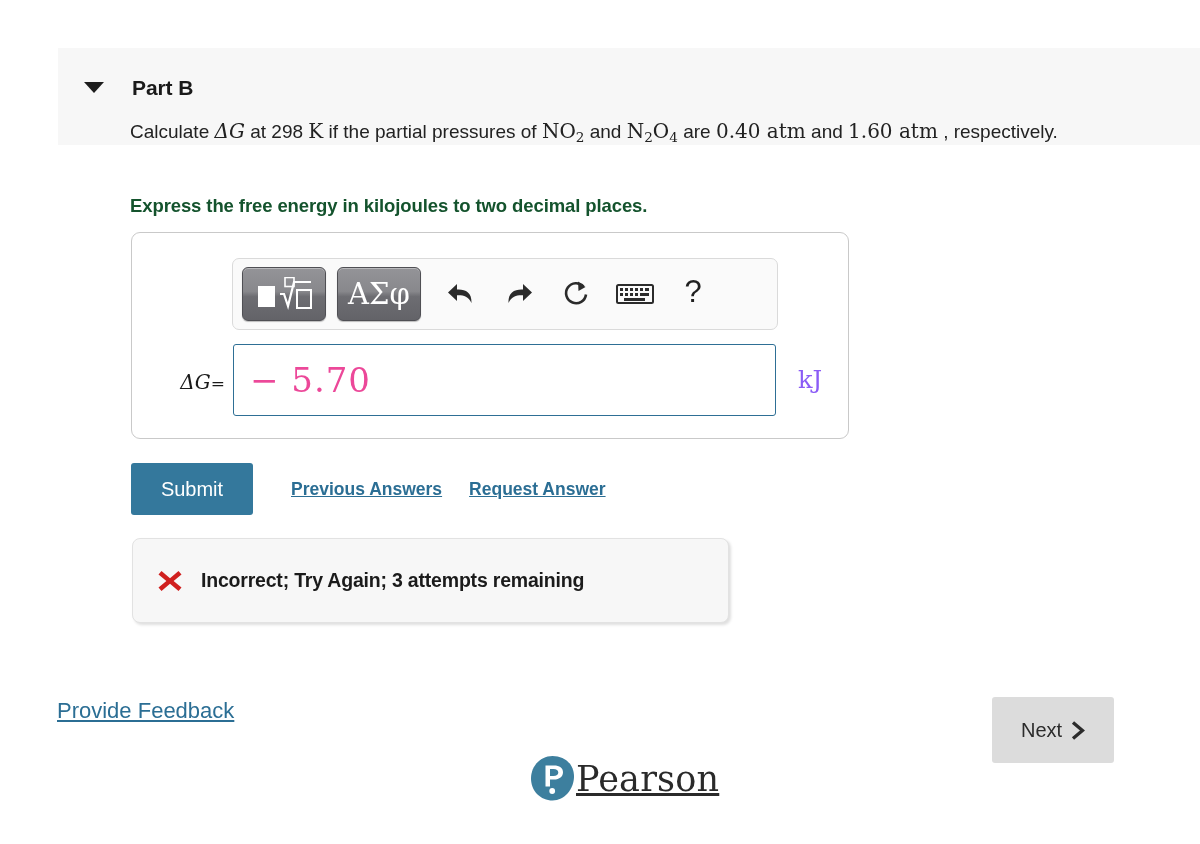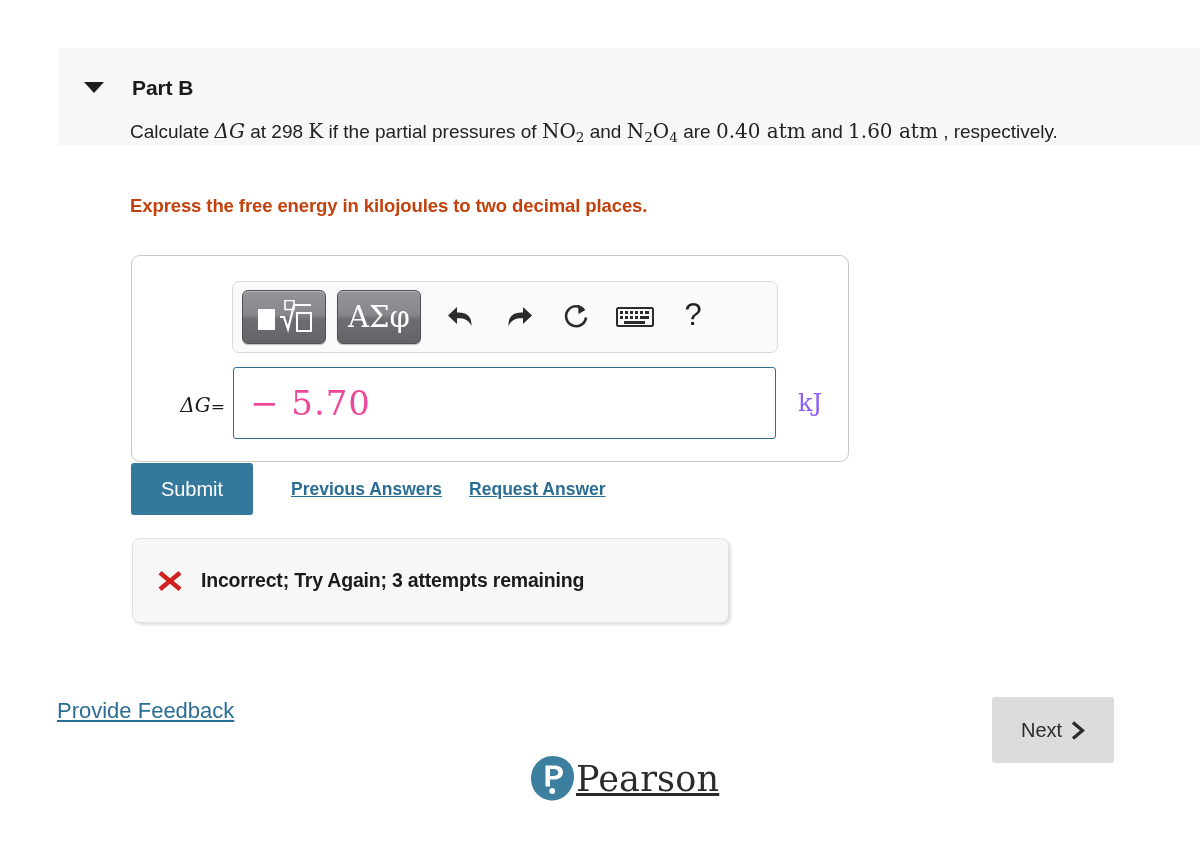--- a/index.html
+++ b/index.html
@@ -74,29 +74,29 @@
     font-size: 0.68em;
     vertical-align: -0.28em;
   }
 
   .instruction {
     position: absolute;
     left: 130px;
     top: 195px;
     font-size: 18.5px;
     font-weight: bold;
-    color: #c2410c;
+    color: #14532d;
     letter-spacing: -0.1px;
   }
 
   
   .answer-box {
     position: absolute;
     left: 131px;
-    top: 255px;
+    top: 232px;
     width: 718px;
     height: 207px;
     border: 1px solid #c9c9c9;
     border-radius: 9px;
     background: #ffffff;
     box-sizing: border-box;
   }
 
   .mathtoolbar {
     position: absolute;

